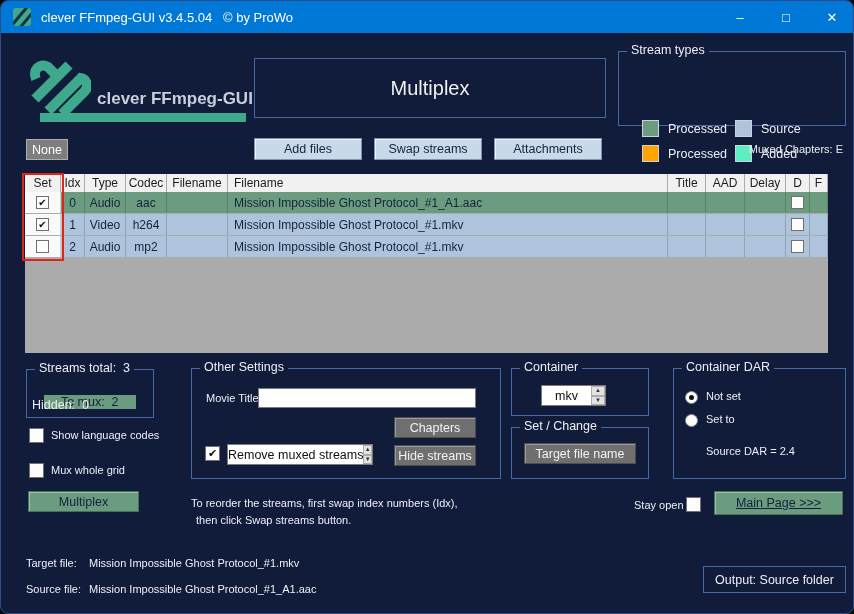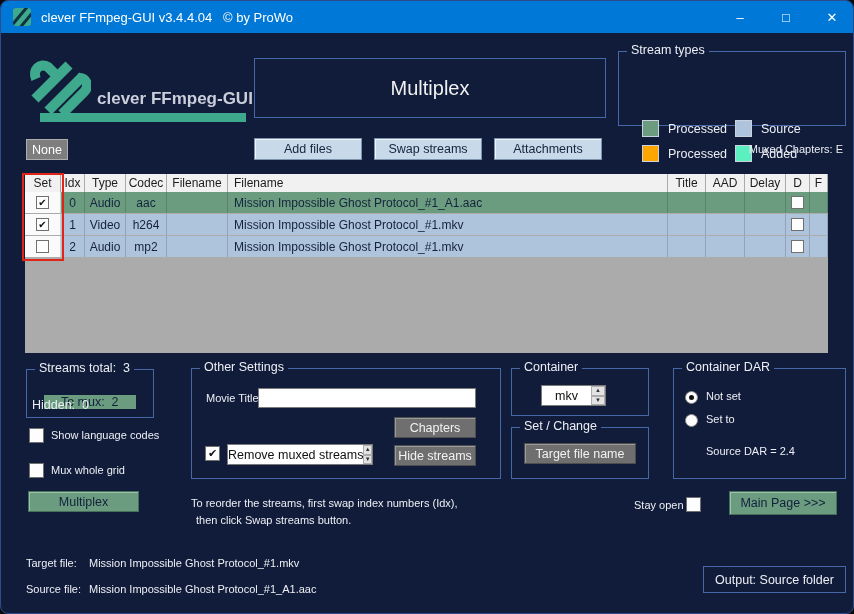--- a/index.html
+++ b/index.html
@@ -97,21 +97,21 @@
     border:1px solid #4667A8; display:flex; align-items:center; justify-content:center;
     color:#EDEFF4; font-size:12.5px; }
 </style>
 </head>
 <body>
 
 <div class="window">
 
   <div class="titlebar">
     <span class="app-icon"></span>
-    <span class="title">clever FFmpeg-GUI v3.4.4.04   © by ProWo</span>
+    <span class="title">clever FFmpeg-GUI v3.4.5.04   © by ProWo</span>
     <div class="win-controls">
       <div class="wbtn">–</div>
       <div class="wbtn">□</div>
       <div class="wbtn">✕</div>
     </div>
   </div>
 
   <svg class="logo-svg" width="64" height="60" viewBox="0 0 64 60">
     <g fill="none" stroke="#3FA98E" stroke-width="10">
       <path d="M9 22 C5 13 13 5 21 10 L30 19"></path>
@@ -277,21 +277,21 @@
   <span class="radio selected" style="left:684px; top:390px;"></span>
   <span class="lbl-text" style="left:705px; top:389px;">Not set</span>
   <span class="radio" style="left:684px; top:413px;"></span>
   <span class="lbl-text" style="left:705px; top:412px;">Set to</span>
   <span class="lbl-text" style="left:705px; top:444px;">Source DAR = 2.4</span>
 
   <span class="lbl-text" style="left:190px; top:496px;">To reorder the streams, first swap index numbers (Idx),</span>
   <span class="lbl-text" style="left:195px; top:513px;">then click Swap streams button.</span>
   <span class="lbl-text" style="left:633px; top:498px;">Stay open</span>
   <span class="cb" style="position:absolute; left:685px; top:496px;"></span>
-  <div class="btn btn-green" style="left:728px; top:490px; width:108px; height:24px;">Main Page &gt;&gt;&gt;</div>
+  <div class="btn btn-green" style="left:713px; top:490px; width:129px; height:24px;text-decoration:underline;">Main Page &gt;&gt;&gt;</div>
 
   <span class="lbl-text" style="left:25px; top:556px;">Target file:</span>
   <span class="lbl-text" style="left:88px; top:556px;">Mission Impossible Ghost Protocol_#1.mkv</span>
   <span class="lbl-text" style="left:25px; top:582px;">Source file:</span>
   <span class="lbl-text" style="left:88px; top:582px;">Mission Impossible Ghost Protocol_#1_A1.aac</span>
 
   <div class="output-box">
     <span>Output: Source folder</span>
   </div>
 

